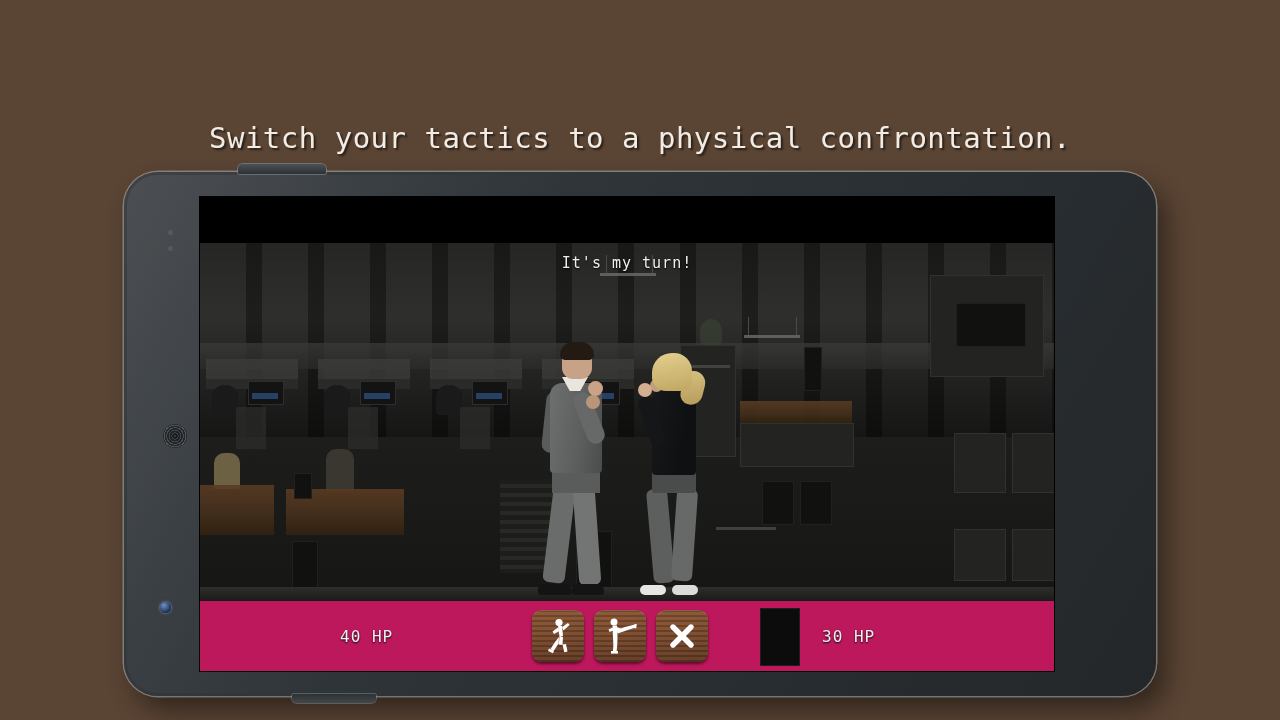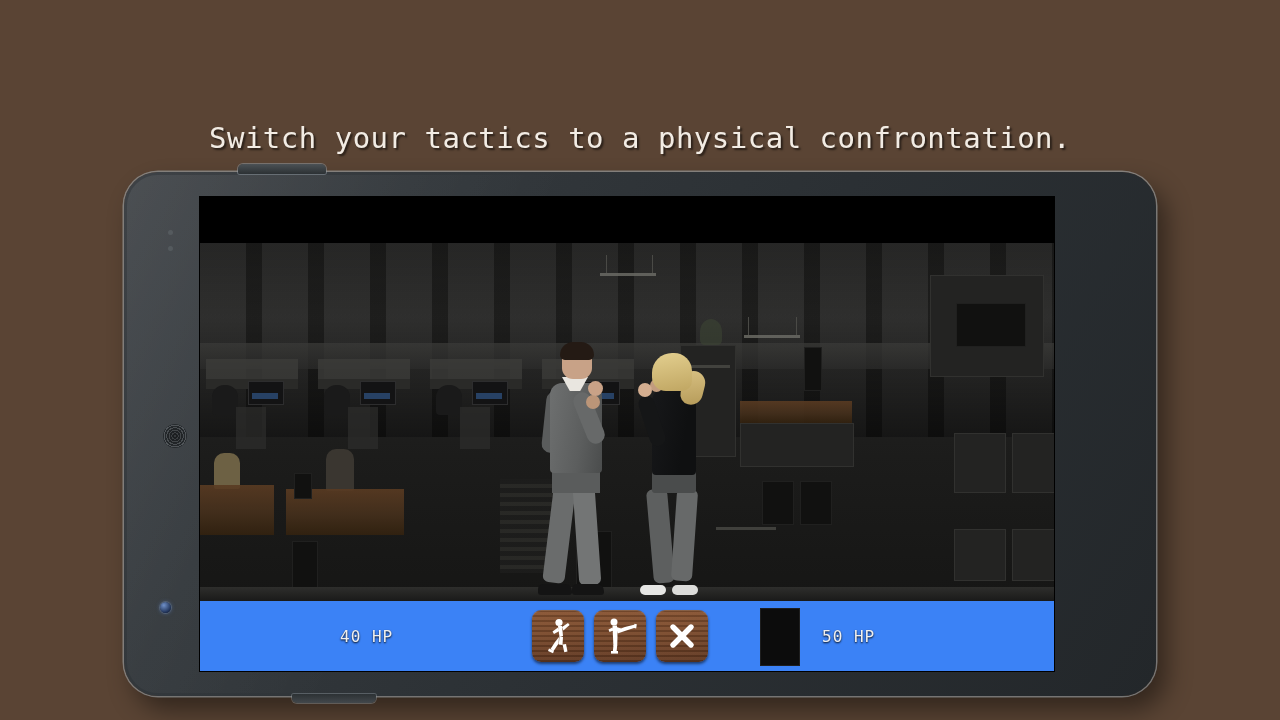--- a/index.html
+++ b/index.html
@@ -494,21 +494,21 @@
     background: #dcdcda;
   }
 
   
   .hud {
     position: absolute;
     left: 0;
     bottom: 0;
     width: 100%;
     height: 70px;
-    background: #3b82f6;
+    background: #be185d;
     z-index: 7;
   }
   .hp {
     position: absolute;
     top: 26px;
     color: #f0f0f0;
     font-family: "DejaVu Sans Mono", monospace;
     font-size: 16px;
     letter-spacing: 1px;
     text-shadow: 0 1px 2px #000;
@@ -667,20 +667,21 @@
         <div class="w-fist-b"></div>
         <div class="w-fist-a"></div>
         <div class="w-pony"></div>
         <div class="w-head"></div>
         <div class="w-hair"></div>
       </div>
     </div>
 
     <div class="title-band"></div>
     <div class="game-title">PHYSICAL CONFRONT</div>
+    <div class="turn-text">It's my turn!</div>
 
     <div class="hud">
       <div class="hp hp-left">40 HP</div>
 
       <div class="actions">
         <div class="act-btn">
           <span>
             <svg width="30" height="36" viewBox="0 0 30 36">
               <g fill="#ffffff">
                 <circle cx="16" cy="4.5" r="3.6"></circle>
@@ -721,17 +722,17 @@
                 <line x1="5" y1="5" x2="23" y2="23"></line>
                 <line x1="23" y1="5" x2="5" y2="23"></line>
               </g>
             </svg>
           </span>
         </div>
       </div>
 
       <div class="slot-empty"></div>
 
-      <div class="hp hp-right">50 HP</div>
+      <div class="hp hp-right">30 HP</div>
     </div>
 
   </div>
 </div>
 
 </body></html>

